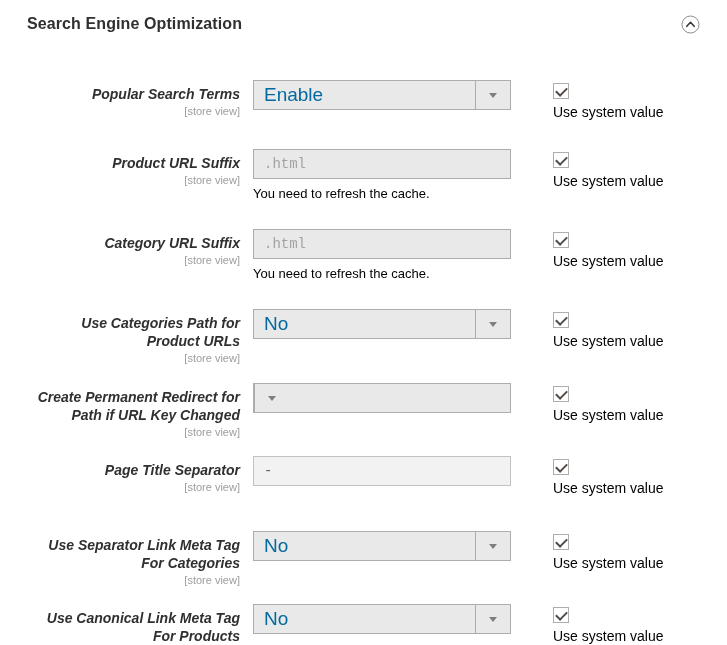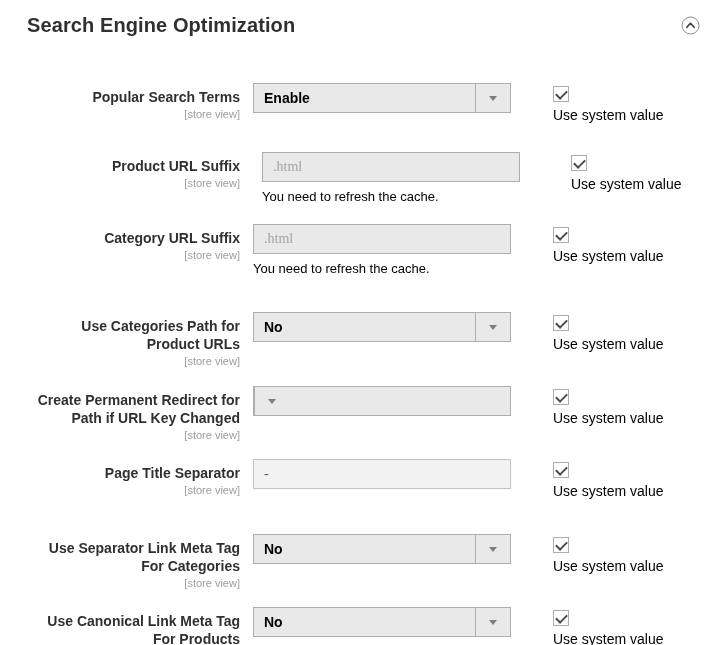--- a/index.html
+++ b/index.html
@@ -5,63 +5,63 @@
   * { margin: 0; padding: 0; box-sizing: border-box; }
   html, body { width: 727px; height: 645px; background: #ffffff; overflow: hidden; }
   body { font-family: "Liberation Sans", sans-serif; color: #303030; }
 
   .panel { padding: 14px 27px 10px 27px; }
 
   .panel-header {
     display: flex; align-items: center; justify-content: space-between;
     margin-bottom: 46px;
   }
-  .panel-title { font-size: 20px; font-weight: 700; letter-spacing: .1px; color: #303030; }
+  .panel-title { font-size: 16px; font-weight: 700; letter-spacing: .1px; color: #303030; }
   .collapse-btn {
     background: none; border: none; cursor: pointer; padding: 0;
     width: 20px; height: 20px; display: flex; align-items: center; justify-content: center;
   }
 
   .form-row { display: flex; align-items: flex-start; }
   .row-m29 { margin-bottom: 29px; }
-  .row-m28 { margin-bottom: 20px; gap: 9px; }
-  .row-m34 { margin-bottom: 36px; }
+  .row-m28 { margin-bottom: 28px; }
+  .row-m34 { margin-bottom: 28px; }
   .row-m17 { margin-bottom: 17px; }
   .row-m16 { margin-bottom: 16px; }
   .row-m35 { margin-bottom: 35px; }
 
   .label-col {
     width: 213px; text-align: right; padding-top: 5px; flex: none;
   }
-  .field-label { font-size: 14px; font-weight: 700; color: #303030; line-height: 18px; }
+  .field-label { font-size: 14px; font-weight: 700; color: #303030; line-height: 18px; font-style: italic; }
   .scope-label { font-size: 11px; color: #9d9d9d; line-height: 15px; margin-top: 1px; }
 
   .field-col { width: 258px; margin-left: 13px; flex: none; }
 
   .fake-select {
     height: 30px; background: #e9e9e9; border: 1px solid #adadad;
     display: flex; align-items: stretch; cursor: default; width: 100%;
   }
   .select-value {
-    flex: 1; font-size: 14px; color: #000000; line-height: 28px;
-    padding-left: 10px; overflow: hidden; white-space: nowrap; font-weight: bold;
+    flex: 1; font-size: 19px; color: #0369a1; line-height: 28px;
+    padding-left: 10px; overflow: hidden; white-space: nowrap;
   }
   .select-arrow-box {
     width: 35px; border-left: 1px solid #adadad; flex: none;
     display: flex; align-items: center; justify-content: center;
   }
   .arrow-down {
     width: 0; height: 0;
     border-left: 4px solid transparent; border-right: 4px solid transparent;
     border-top: 5px solid #7e7e7e;
   }
 
   .field-input {
     width: 100%; height: 30px; background: #e9e9e9; border: 1px solid #adadad;
-    font-family: Liberation Serif, serif; font-size: 14px; color: #a3a3a3;
+    font-family: Liberation Mono, monospace; font-size: 14px; color: #a3a3a3;
     padding: 0 10px; outline: none;
   }
   .field-input.light { background: #f2f2f2; border-color: #c2c2c2; color: #5f5f5f; }
 
   .field-note { font-size: 13px; color: #000000; margin-top: 7px; }
 
   .check-col { margin-left: 42px; flex: none; padding-top: 3px; }
   .sys-checkbox {
     appearance: none; -webkit-appearance: none;
     width: 16px; height: 16px; background: #fff; border: 1px solid #adadad;

